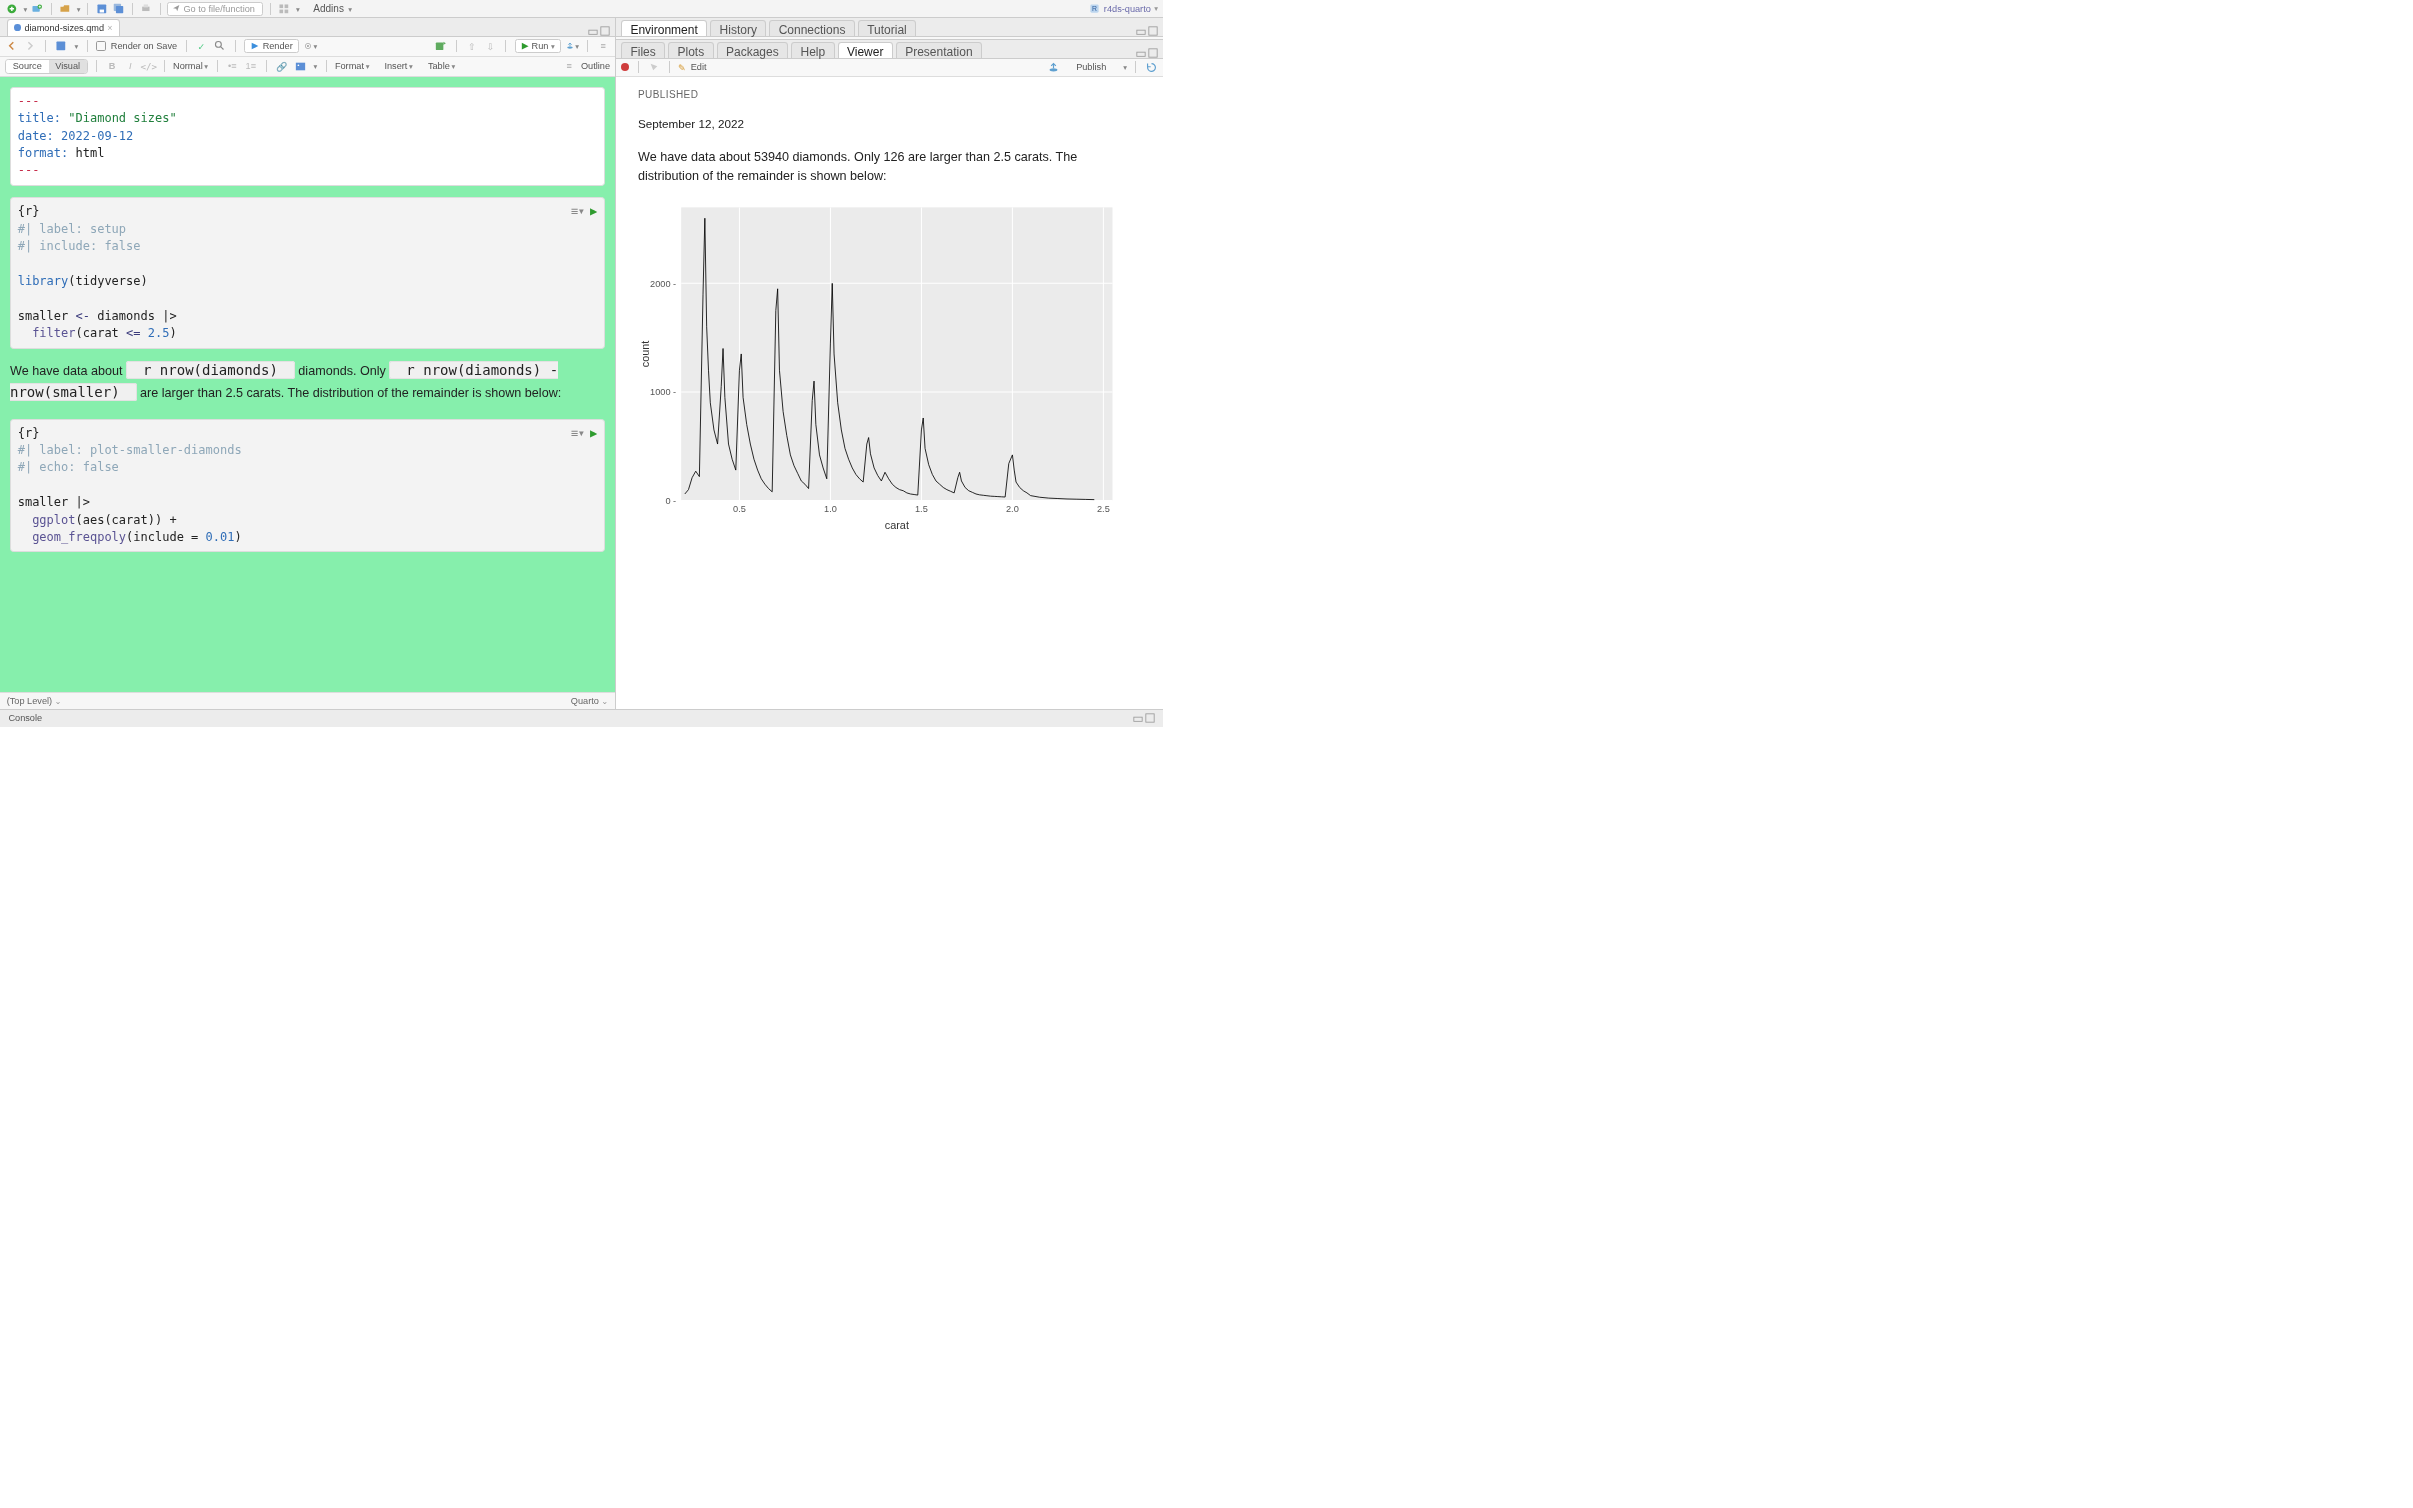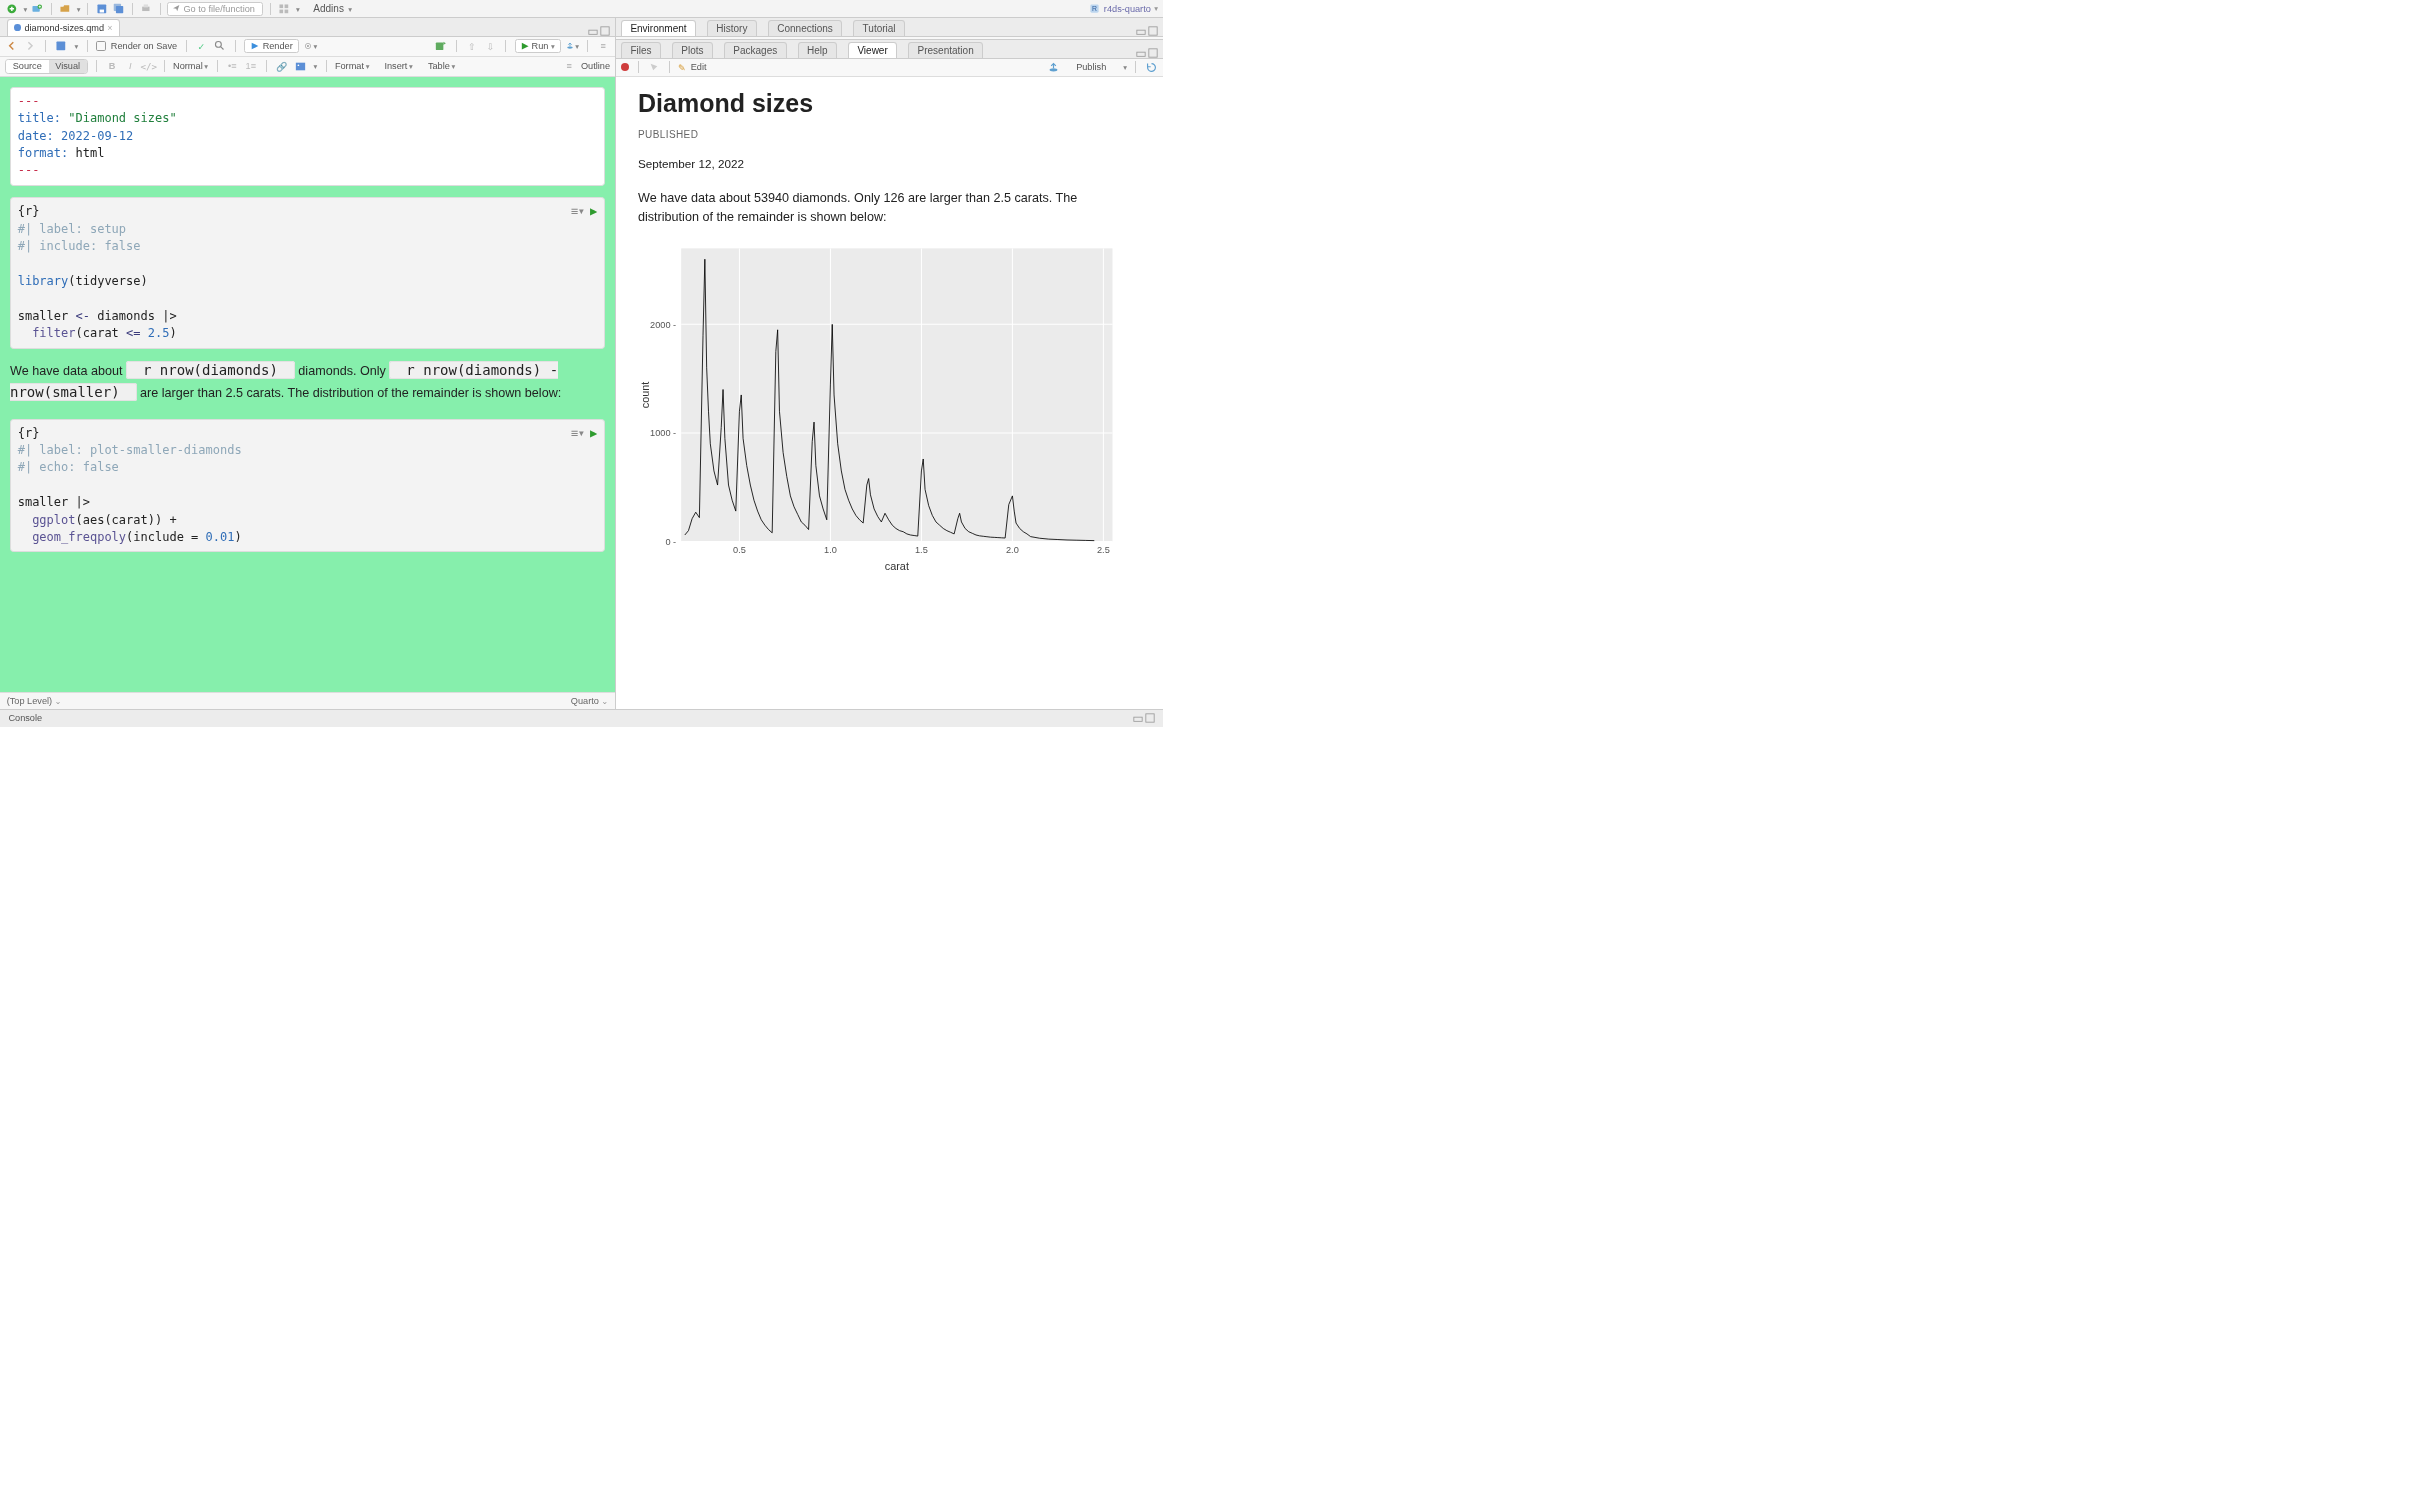--- a/index.html
+++ b/index.html
@@ -171,21 +171,21 @@
   .ed-footer .right{margin-left:auto;}
 
   
   .top-tabs, .mid-tabs {
     height:18.4px; background:#ececec; border-bottom:0.8px solid #ccc;
     display:flex; align-items:flex-end; padding-left:5px;
   }
   .top-tabs .tab, .mid-tabs .tab {
     padding:2.5px 8.4px; border:0.8px solid #ccc; border-bottom:none;
     border-top-left-radius:3.4px;border-top-right-radius:3.4px;
-    font-size:10px; background:#e6e6e6; color:#555; cursor:pointer; margin-right:11px;
+    font-size:12px; background:#e6e6e6; color:#555; cursor:pointer; margin-right:3px;
     height:16px;
   }
   .top-tabs .tab.active, .mid-tabs .tab.active { background:#fff; color:#222;}
   .pane-win-controls{ margin-left:auto;margin-right:5px;color:#999;display:flex;gap:1.7px;}
 
   .right-empty-top { height:3.4px; border-bottom:0.8px solid #ccc; background:#f8f8f8;}
 
   .viewer-toolbar {
     height:18.4px; border-bottom:0.8px solid #ddd; background:#f8f8f8;
     display:flex; align-items:center; padding:0 5px; gap:5px; font-size:9.2px; color:#555;
@@ -516,21 +516,20 @@
         <span class="tb-icon">
             <svg width="11" height="11" viewBox="0 0 14 14">
               <path d="M7 2a5 5 0 1 1-4.9 4" fill="none" stroke="#5fa0d0" stroke-width="1.5"></path>
               <path d="M2 2v4h4" fill="none" stroke="#5fa0d0" stroke-width="1.5"></path>
             </svg>
           </span>
       </div>
     </div>
 
     <div class="viewer-content">
-      <h1>Diamond sizes</h1>
       <div class="pub-label">PUBLISHED</div>
       <div class="pub-date">September 12, 2022</div>
       <p class="doc-para">We have data about 53940 diamonds. Only 126 are larger than 2.5 carats. The distribution of the remainder is shown below:</p>
 
       <svg id="chart-svg" class="chart-box" viewBox="0 0 580 400" style="font-size:12px">
           <rect x="55" y="10" width="515" height="350" fill="#ebebeb"></rect>
           <line x1="55" x2="570" y1="360" y2="360" stroke="#fff" stroke-width="1.2"></line>
           <text x="49" y="364" text-anchor="end" font-size="11" fill="#555">0 -</text>
           <line x1="55" x2="570" y1="230.37037037037038" y2="230.37037037037038" stroke="#fff" stroke-width="1.2"></line>
           <text x="49" y="234.37037037037038" text-anchor="end" font-size="11" fill="#555">1000 -</text>

